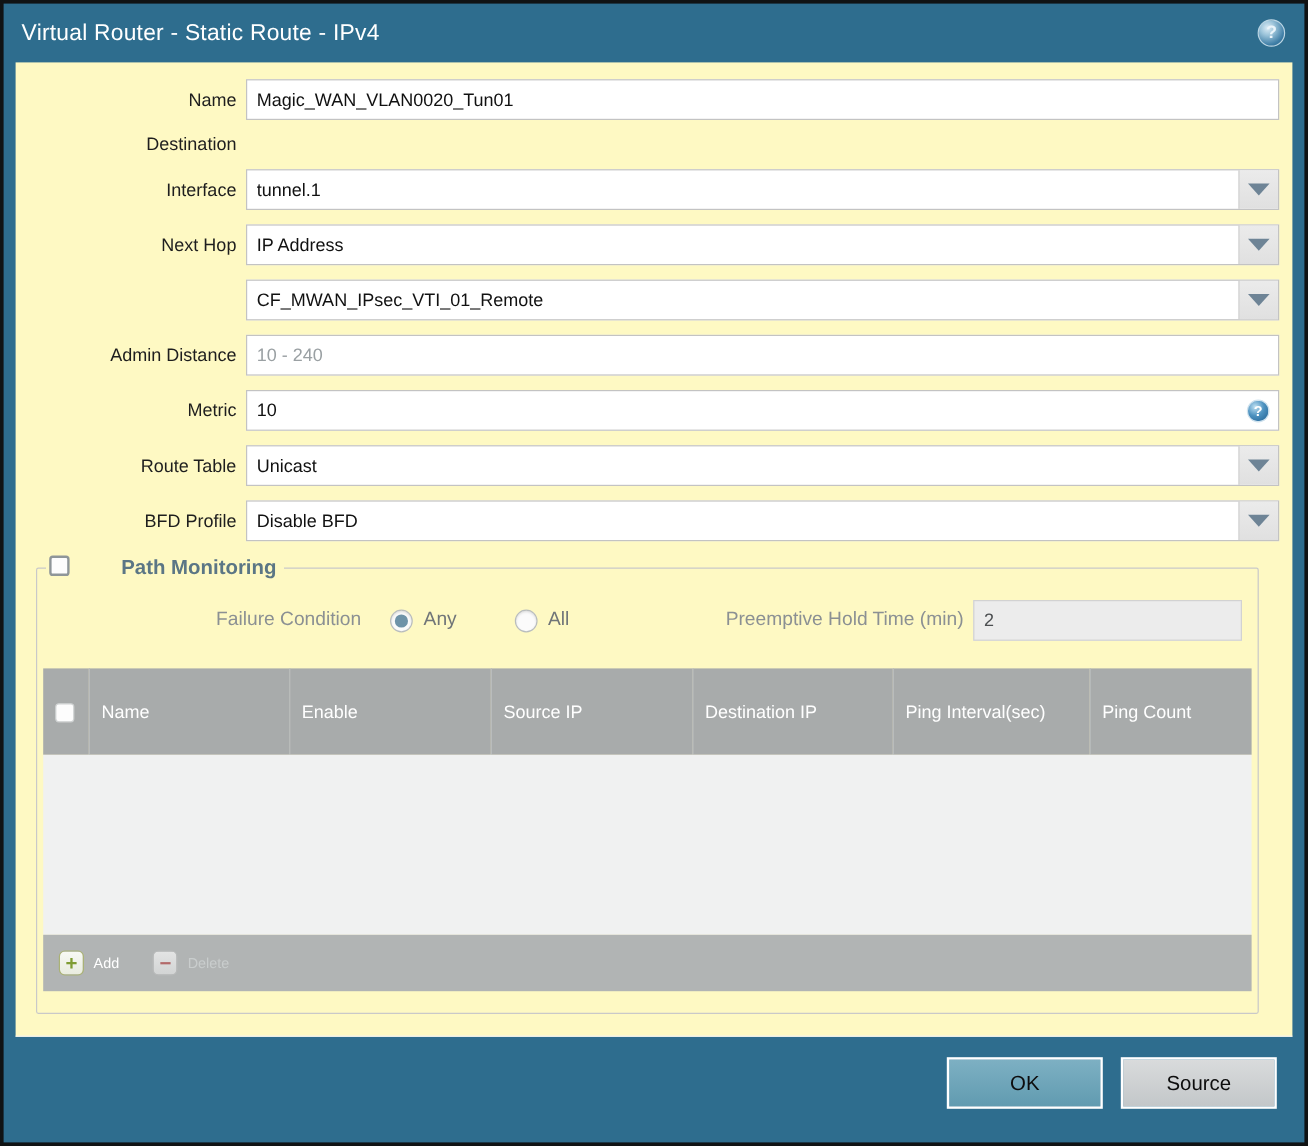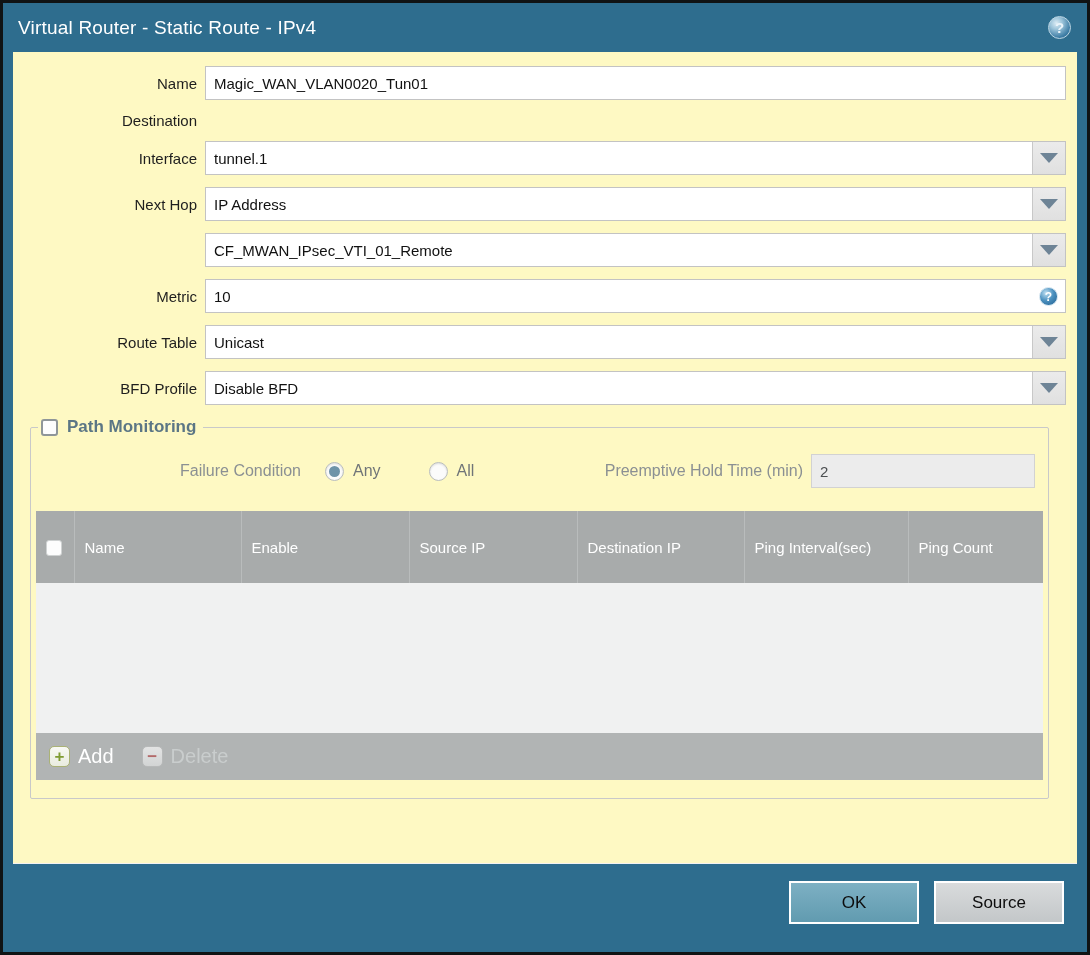--- a/index.html
+++ b/index.html
@@ -83,22 +83,22 @@
     cursor: pointer;
   }
 
   
   fieldset.pathmon {
     margin: 0 17px 0 17px;
     border: 1px solid #c9c9c9; border-radius: 2px;
     padding: 0 5px 18px 5px;
   }
   fieldset.pathmon legend {
-    display: flex; align-items: center;
-    margin-left: 2px; padding: 0 7px 0 3px;
+    display: flex; 
+    margin-left: 2px; padding: 0 7px 0 3px; gap: 34px;
   }
   .checkbox {
     width: 17px; height: 17px; background: #fdfdfd;
     border: 2px solid #8f9699; border-radius: 3px;
     display: inline-block; cursor: pointer;
   }
   .pathmon-title {
     margin-left: 9px; font-size: 17px; font-weight: bold; color: #5b7685;
   }
 
@@ -143,21 +143,21 @@
   .col-name { width: 167px; } .col-enable { width: 168px; }
   .col-srcip { width: 168px; } .col-dstip { width: 167px; }
   .col-pinginterval { width: 164px; }
   .pm-table-body { height: 150px; background: #f0f1f1; }
 
   .pm-toolbar {
     height: 47px; background: #b1b4b4;
     display: flex; align-items: center; padding-left: 13px;
   }
   .tool-btn { display: flex; align-items: center; cursor: pointer; }
-  .tool-btn .txt { margin-left: 8px; font-size: 20px; }
+  .tool-btn .txt { margin-left: 8px; font-size: 12px; }
   .btn-add .txt { color: #ffffff; }
   .btn-del { margin-left: 28px; }
   .btn-del .txt { color: #c9cdcd; }
   .sq-icon {
     width: 21px; height: 21px; border-radius: 5px;
     display: flex; align-items: center; justify-content: center;
     font-size: 17px; font-weight: bold; line-height: 1;
   }
   .icon-plus { background: linear-gradient(#f8f9f4, #e9ecdf); border: 1px solid #aab276; color: #7f9c33; }
   .icon-minus { background: linear-gradient(#e3e4e4, #d2d4d4); border: 1px solid #b7b9b9; color: #b36a6a; }
@@ -223,20 +223,26 @@
     <div class="form-row">
       <span class="spacer-label"></span>
       <div class="field">
         <input type="text" value="CF_MWAN_IPsec_VTI_01_Remote" style="">
         <span class="dd-btn">
             <span class="dd-arrow"></span>
           </span>
       </div>
     </div>
 
+    <div class="form-row">
+      <span class="form-label">Admin Distance</span>
+      <div class="field plain">
+        <input type="text" placeholder="10 - 240" style="">
+      </div>
+    </div>
 
     <div class="form-row">
       <span class="form-label">Metric</span>
       <div class="field">
         <input type="text" value="10" style="">
         <span class="field-help">?</span>
       </div>
     </div>
 
     <div class="form-row">

